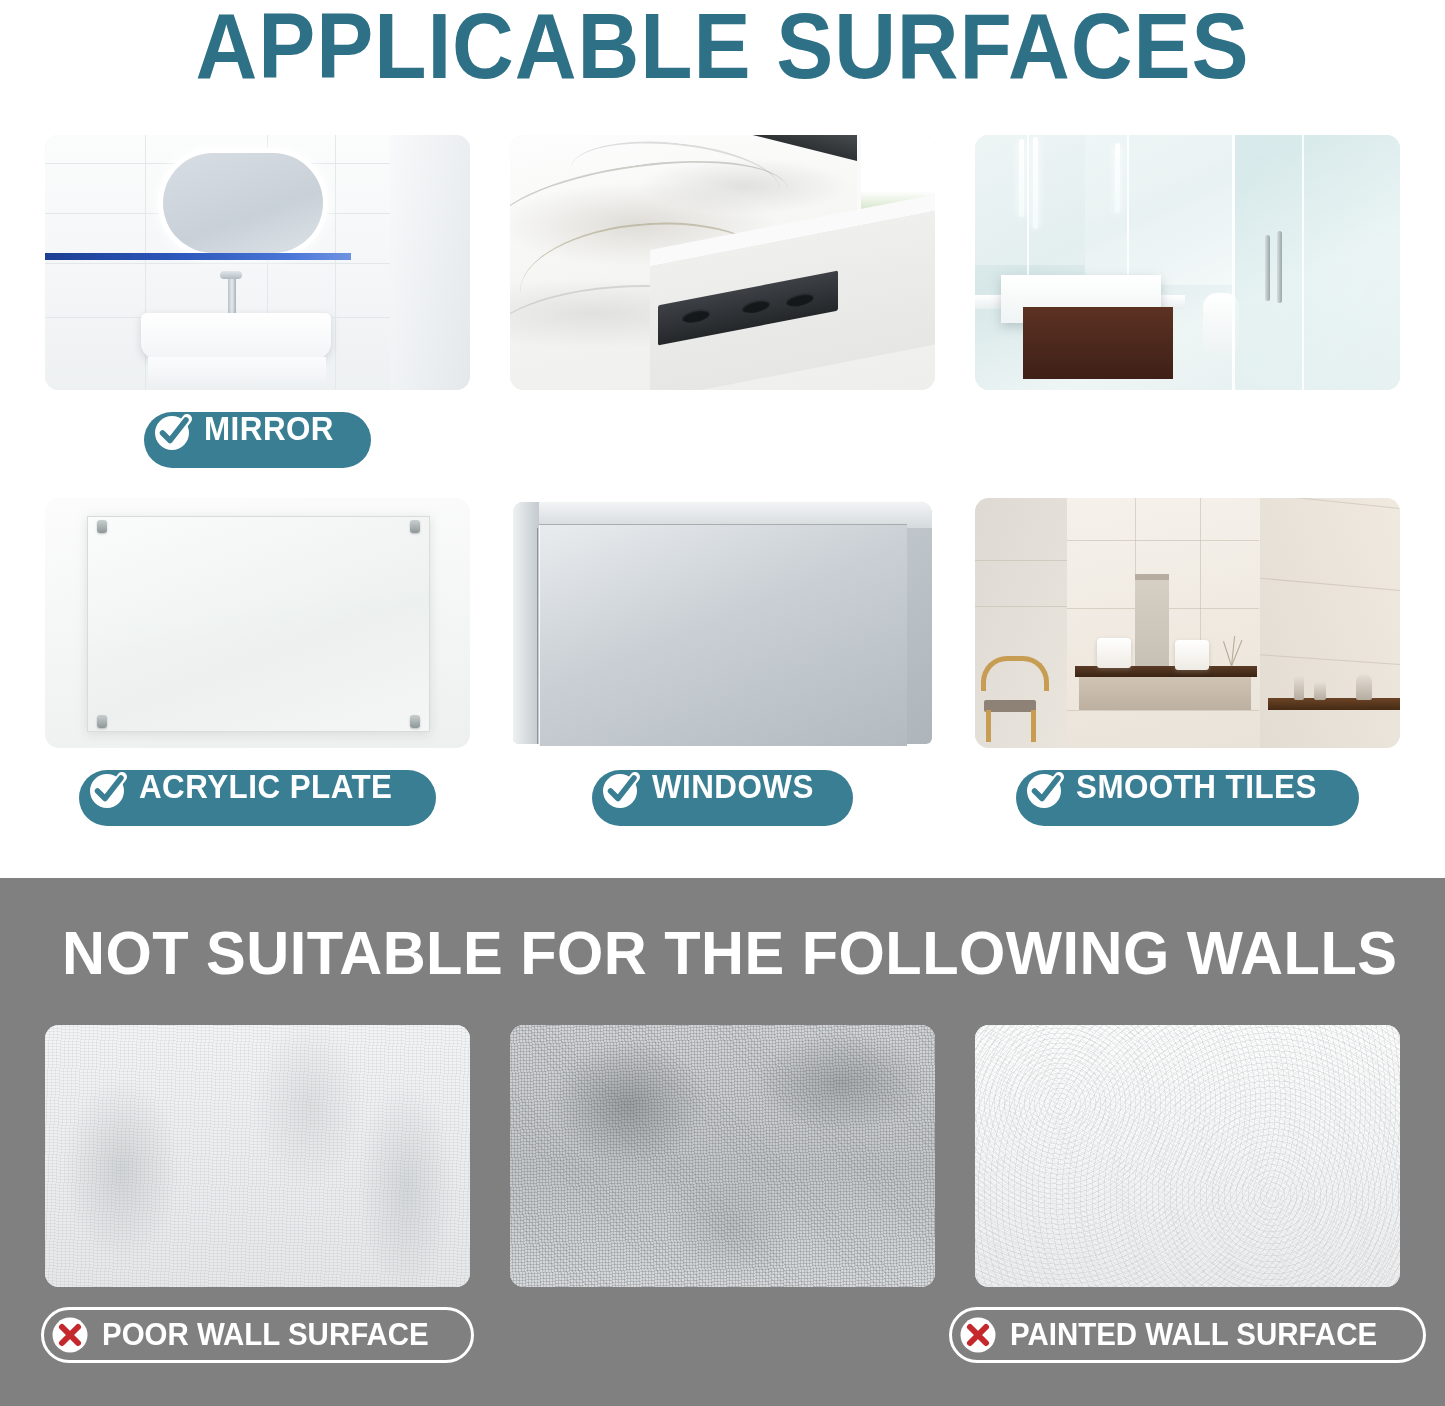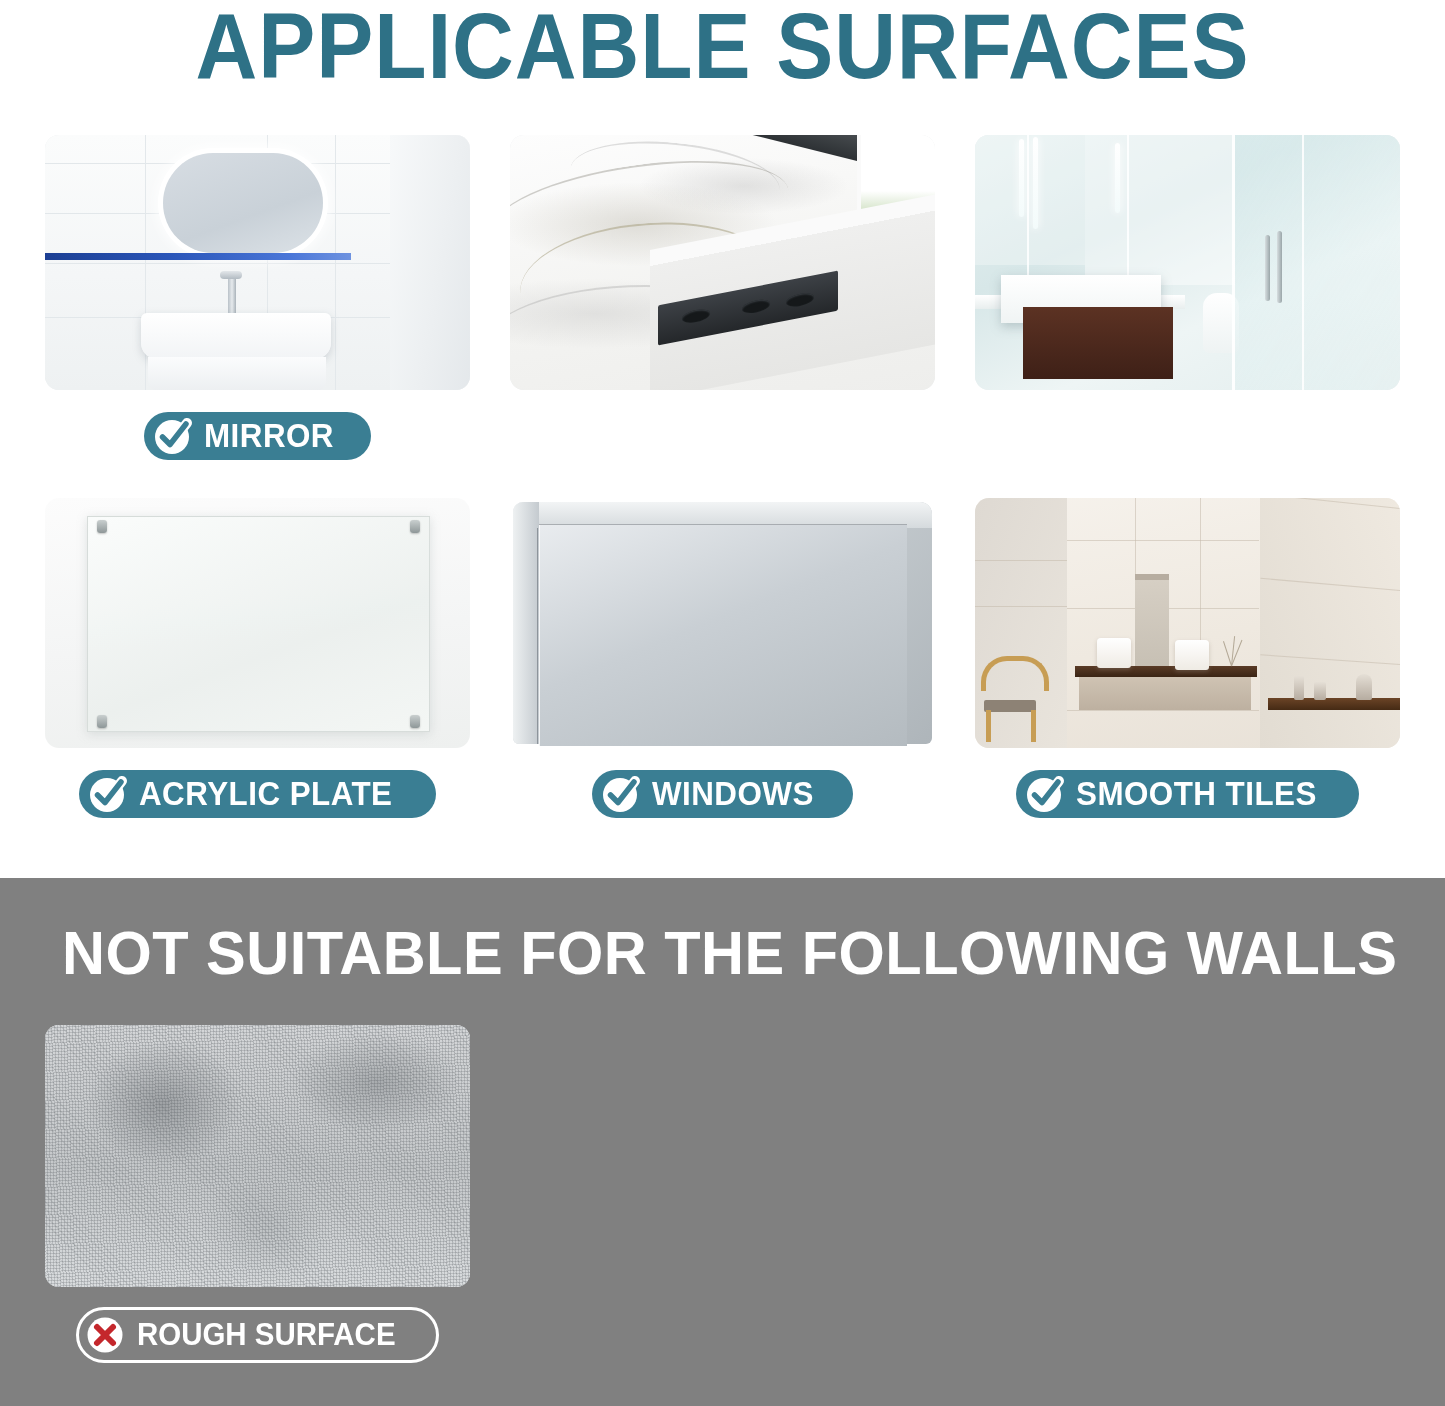--- a/index.html
+++ b/index.html
@@ -68,24 +68,23 @@
 
   
   .badge-wrap {
     width: 425px;
     display: flex;
     justify-content: center;
     margin-top: 22px;
   }
   .badge {
     display: inline-flex;
-    align-items: center;
     background: #3A7E93;
     border-radius: 999px;
-    height: 48px;
+    height: 56px;
     padding: 0 30px 0 8px;
     position: relative;
   }
   .badge .icon-circle {
     width: 40px; height: 40px;
     flex: 0 0 40px;
     position: relative;
     margin-right: 12px;
   }
   .badge .icon-circle svg { display:block; overflow: visible; }
@@ -562,32 +561,53 @@
     </div>
   </div>
 </div>
 
 <div class="bottom-section">
 
   <div class="bottom-title">NOT SUITABLE FOR THE FOLLOWING WALLS</div>
 
   <div class="bottom-row">
 
-
     <div class="cell">
       <div class="photo">
-        <div class="tex tex-rough"></div>
+        <div class="tex tex-poor"></div>
       </div>
       <div class="badge-wrap">
         <div class="badge-outline">
           <span class="icon-circle">
             <svg width="40" height="40" viewBox="0 0 40 40">
               <circle cx="20" cy="20" r="17.5" fill="#ffffff"></circle>
               <path d="M12 12 L28 28 M28 12 L12 28" stroke="#C4272C" stroke-width="6" stroke-linecap="round"></path>
             </svg>
           </span>
-          <span class="badge-label">ROUGH SURFACE</span>
-        </div>
-      </div>
-    </div>
-
+          <span class="badge-label">POOR WALL SURFACE</span>
+        </div>
+      </div>
+    </div>
+
+    <div class="cell">
+      <div class="photo">
+        <div class="tex tex-rough"></div>
+      </div>
+    </div>
+
+    <div class="cell">
+      <div class="photo">
+        <div class="tex tex-painted"></div>
+      </div>
+      <div class="badge-wrap">
+        <div class="badge-outline">
+          <span class="icon-circle">
+            <svg width="40" height="40" viewBox="0 0 40 40">
+              <circle cx="20" cy="20" r="17.5" fill="#ffffff"></circle>
+              <path d="M12 12 L28 28 M28 12 L12 28" stroke="#C4272C" stroke-width="6" stroke-linecap="round"></path>
+            </svg>
+          </span>
+          <span class="badge-label">PAINTED WALL SURFACE</span>
+        </div>
+      </div>
+    </div>
   </div>
 </div>
 
 </body></html>

